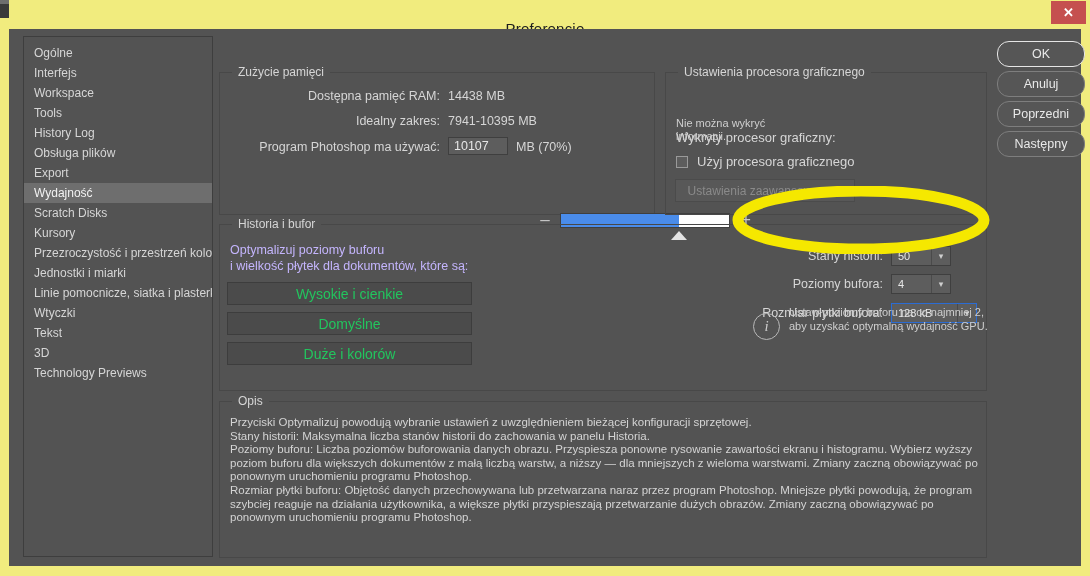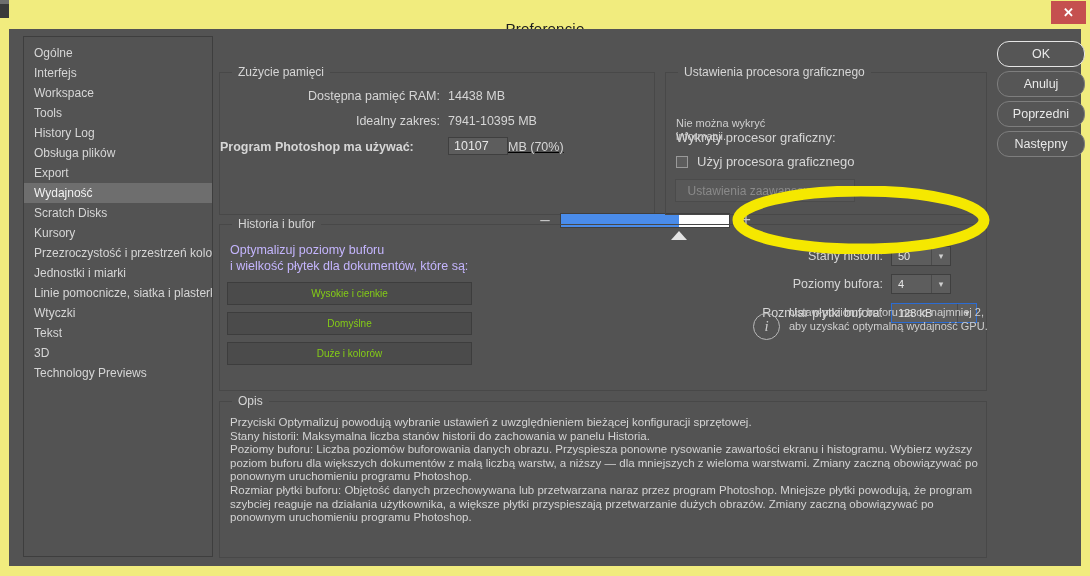--- a/index.html
+++ b/index.html
@@ -104,22 +104,22 @@
   .dis-btn{
     position:absolute;left:666px;top:150px;width:178px;height:21px;
     background:#585858;border:1px solid #4b4b4b;color:#8a8a8a;
     font-size:12px;display:flex;align-items:center;justify-content:center;
     white-space:nowrap;
   }
 
   
   .opt-btn{
     position:absolute;left:218px;width:243px;height:21px;
-    background:#4b4b4b;border:1px solid #3d3d3d;color:#84cc16;
-    font-size:10px;display:flex;align-items:center;justify-content:center;
+    background:#4b4b4b;border:1px solid #3d3d3d;color:#22c55e;
+    font-size:14px;display:flex;align-items:center;justify-content:center;
     cursor:pointer;
   }
 
   
   .sel-box{
     position:relative;background:#5d5d5d;border:1px solid #3f3f3f;
     height:20px;box-sizing:border-box;display:flex;align-items:center;
     cursor:pointer;
   }
   .sel-box.focus{border:1px solid #2b6cd4;}
@@ -210,25 +210,25 @@
         <span class="val">14438 MB</span>
       </div>
 
       <div class="row" style="left:0;top:41px;width:220px;justify-content:flex-end;">
         <span class="lbl-r">Idealny zakres:</span>
       </div>
       <div class="row" style="left:228px;top:41px;">
         <span class="val">7941-10395 MB</span>
       </div>
 
-      <div class="row" style="left:0;top:67px;width:220px;font-weight:bold;">
+      <div class="row" style="left:0;top:67px;width:220px;justify-content:flex-end;">
         <span class="lbl-r">Program Photoshop ma używać:</span>
       </div>
       <input class="tinput" style="position: absolute; left: 228px; top: 64px; width: 60px;" value="10107">
-      <div class="row" style="left:288px;top:67px;text-decoration:underline;">
+      <div class="row" style="left:296px;top:67px;">
         <span class="val">MB (70%)</span>
       </div>
 
       <div class="slider-wrap">
         <div class="minus">–</div>
         <div class="track">
           <div class="fill" id="slider-fill" style="width: 70%; background: rgb(74, 140, 234);"></div>
         </div>
         <div class="thumb" id="slider-thumb" style="left: 133px;"></div>
         <div class="plus">+</div>

